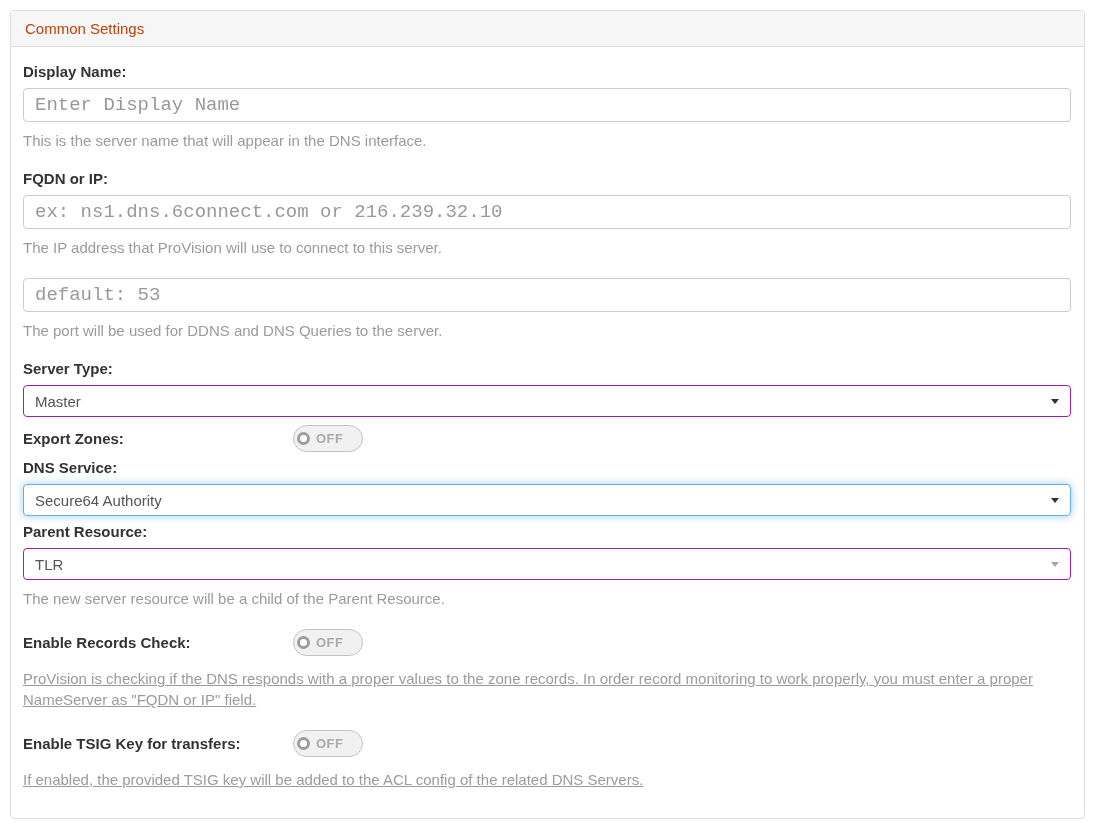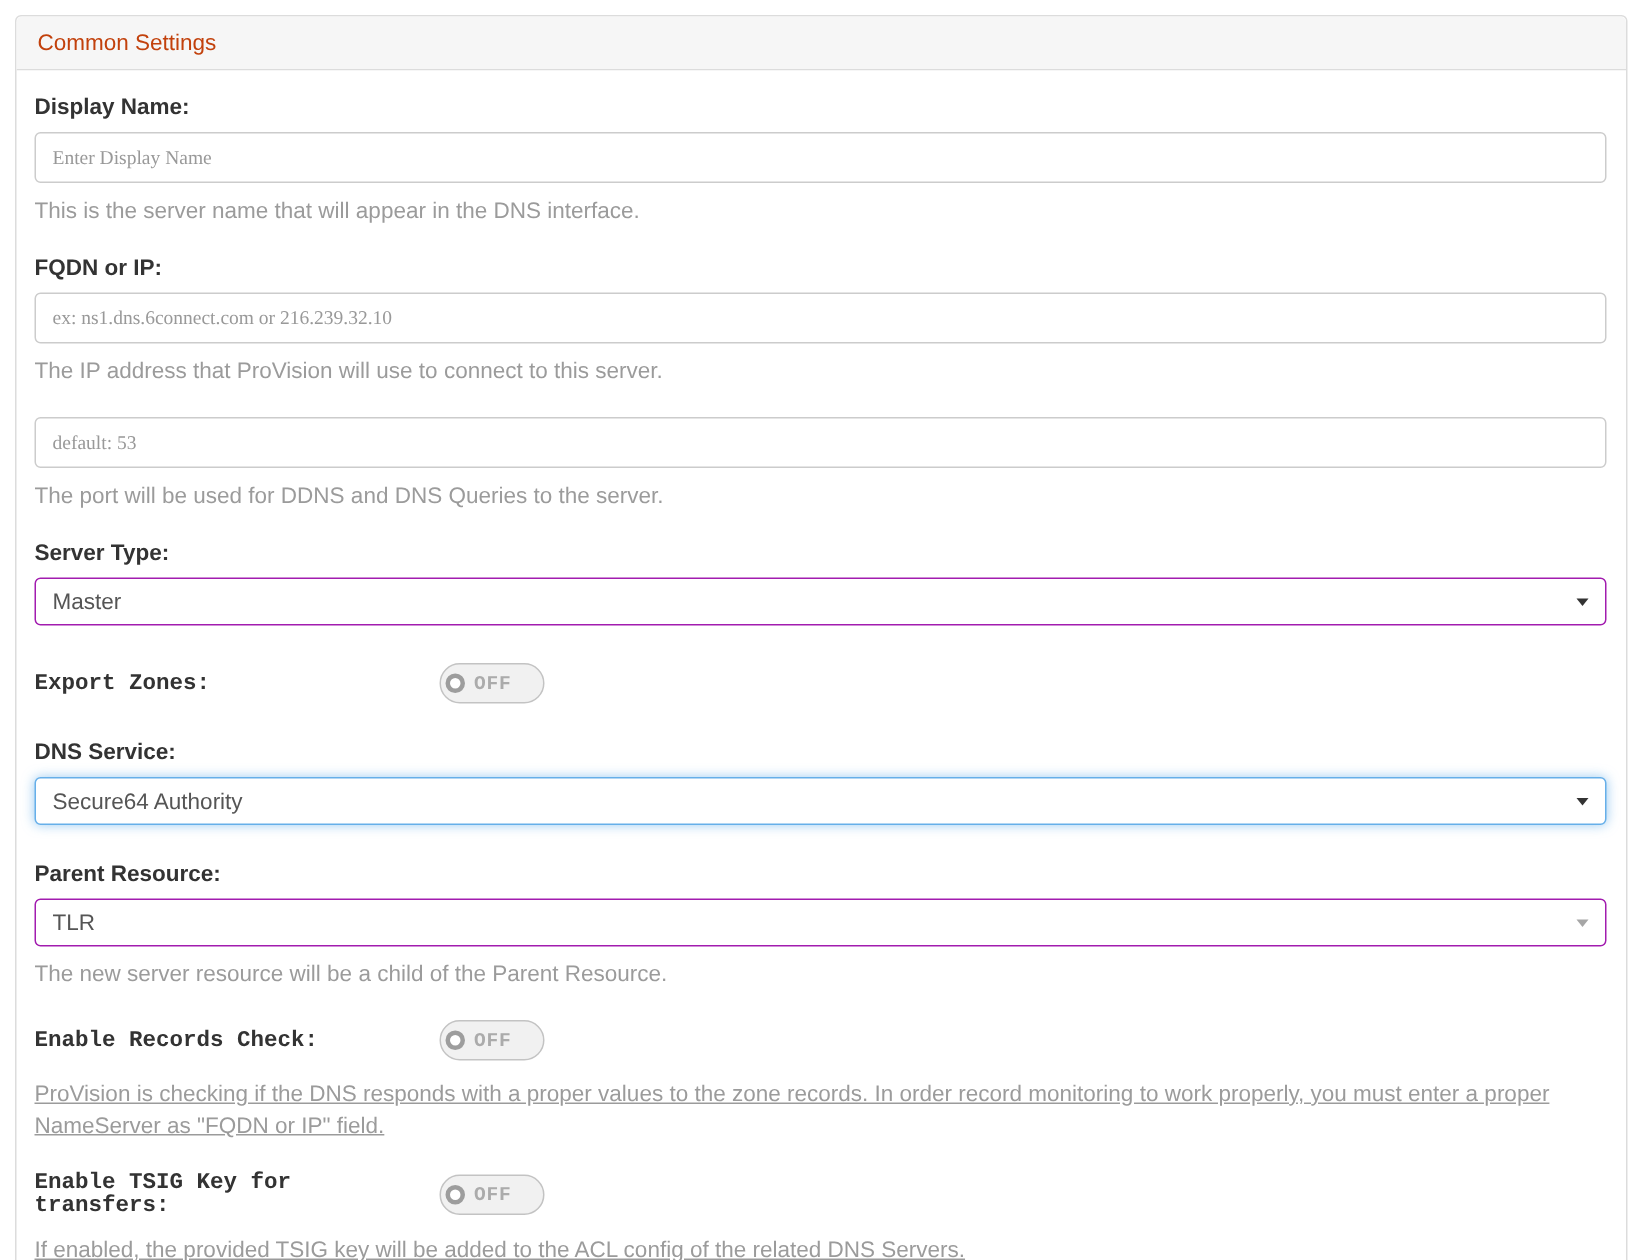--- a/index.html
+++ b/index.html
@@ -23,36 +23,36 @@
     padding: 9px 14px;
     font-size: 15px;
     color: #c2410c;
     height: 36px;
     line-height: 18px;
   }
   .panel-body {
     padding: 17px 13px 28px 12px;
   }
   .form-group { margin-bottom: 20px; }
-  .form-group.tight { margin-bottom: 25px; }
+  .form-group.tight { margin-bottom: 8px; }
   .lbl {
     display: block;
     font-size: 15px;
     font-weight: bold;
     color: #333333;
     margin-bottom: 9px;
     line-height: 15px;
   }
   .text-input {
     display: block;
     width: 100%;
     height: 32px;
     padding: 16px 11px;
-    font-size: 13px;
-    font-family: Liberation Serif, serif;
+    font-size: 19px;
+    font-family: Liberation Mono, monospace;
     color: #555555;
     border: 1px solid #cccccc;
     border-radius: 4px;
     background: #ffffff;
     outline: none;
   }
   .text-input::placeholder { color: #999999; opacity: 1; }
   .select-box {
     display: flex;
     align-items: center;
@@ -87,21 +87,20 @@
   .help {
     margin-top: 8px;
     font-size: 15px;
     color: #9b9b9b;
     line-height: 21px;
   }
   .toggle-row {
     display: flex;
     align-items: center;
     min-height: 27px;
-    font-family: Liberation Mono, monospace;
   }
   .toggle-row .lbl {
     margin-bottom: 0;
     width: 270px;
     flex: 0 0 270px;
   }
   .toggle {
     display: flex;
     align-items: center;
     width: 70px;

